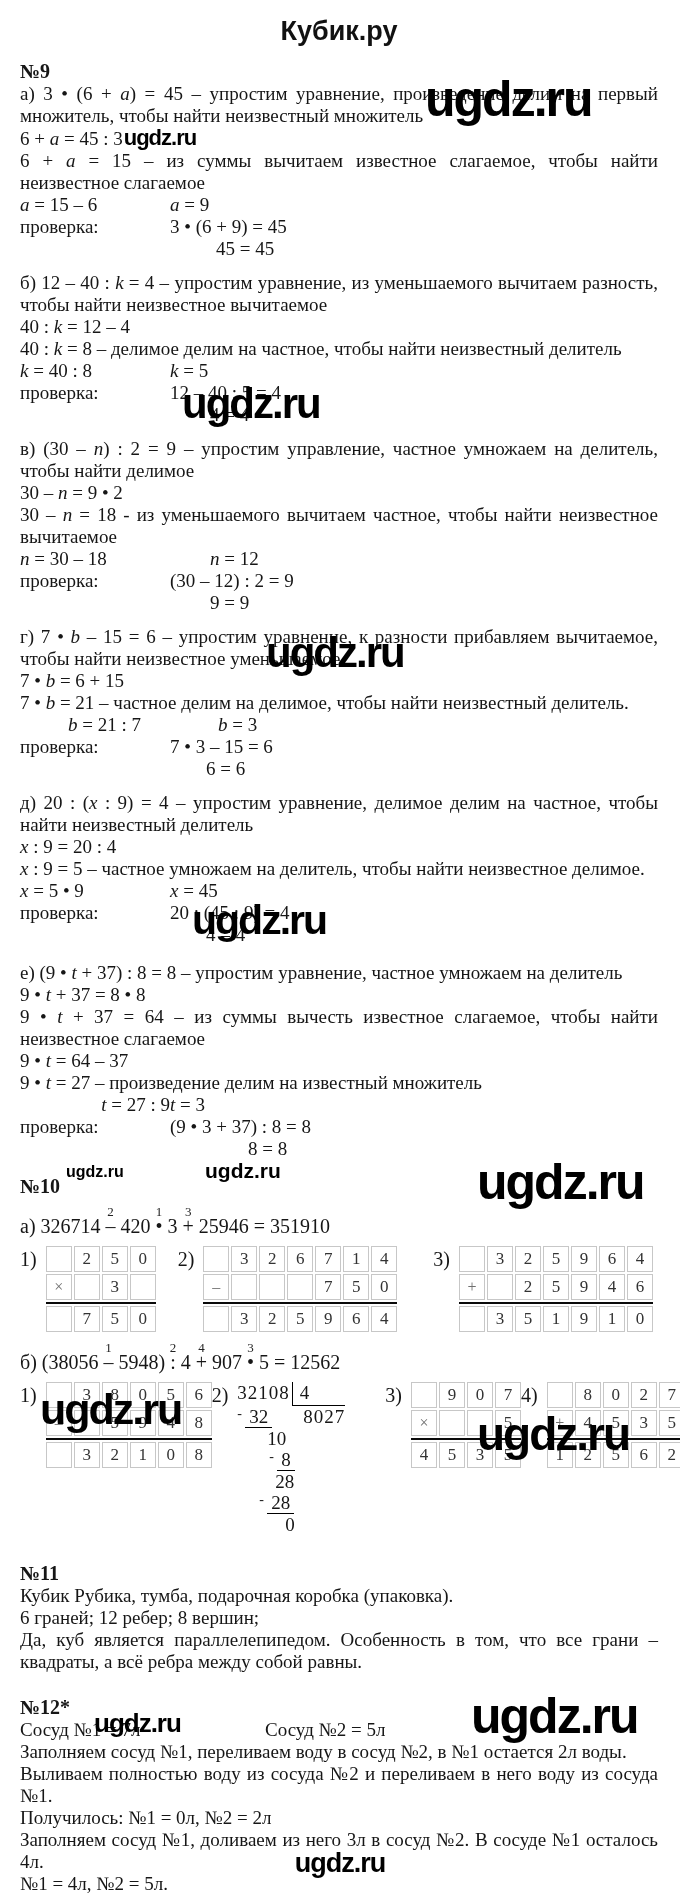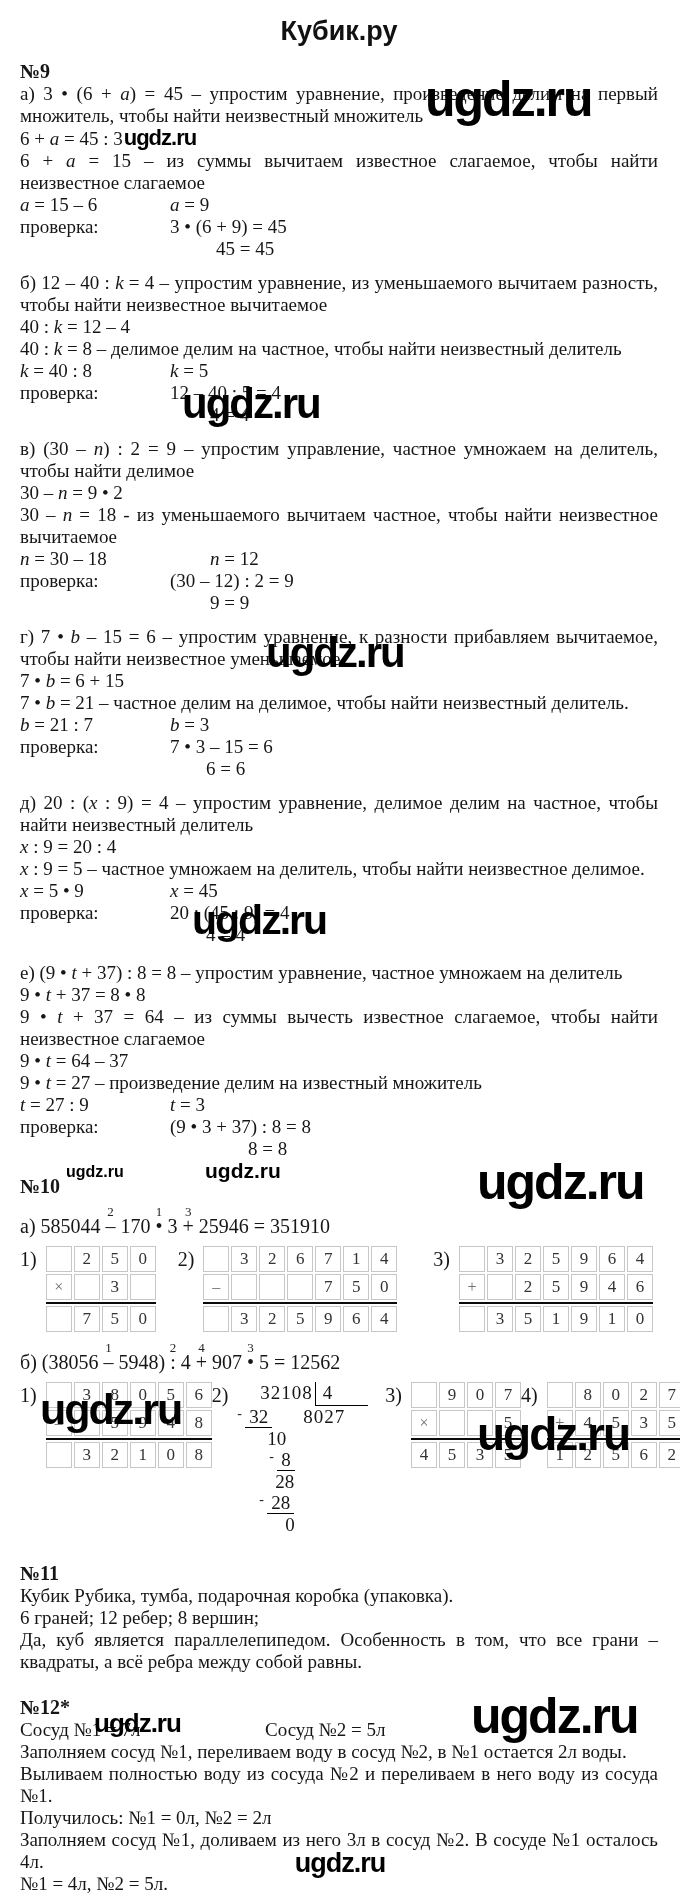--- a/index.html
+++ b/index.html
@@ -63,21 +63,21 @@
   .cgc {
     width:26px; height:26px; border:1px solid #c7c7c7;
     display:flex; align-items:center; justify-content:center;
     font-size:17px; color:#333; background:#fff;
   }
   .cgc.opc { color:#6f6f6f; font-size:16px; }
   .resline { border-top:2px solid #0a0a0a; margin:1px 0 2px 0; }
 
   
   .ldiv { position:relative; width:148px; font-size:19px; line-height:21px; }
-  .ld-top { white-space:nowrap;margin-left:23px; }
+  .ld-top { white-space:nowrap; }
   .ld-dvd { letter-spacing:1px; }
   .ld-dvs {
     display:inline-block; margin-left:2px;
     border-left:1.5px solid #000; border-bottom:1.5px solid #000;
     padding:0 36px 2px 7px;
   }
   .ld-q { position:absolute; left:58px; top:23px; padding:1px 4px 0 8px; letter-spacing:1px; }
   .ld-s { width:max-content; padding:0 4px; position:relative; }
   .ld-s.und { border-bottom:1.5px solid #000; }
   .ld-s.neg::before {
@@ -153,21 +153,21 @@
           <span class="pl" style="flex: 0 0 150px;">проверка:</span>
           <span>(30 – 12) : 2 = 9</span>
         </div>
         <div class="ln nj" style="padding-left: 190px;">9 = 9</div>
       </div>
     <div class="part" id="part-g">
         <div class="ln">г) 7 • <i>b</i> – 15 = 6 – упростим уравнение, к разности прибавляем вычитаемое, чтобы найти неизвестное уменьшаемое</div>
         <div class="ln">7 • <i>b</i> = 6 + 15</div>
         <div class="ln">7 • <i>b</i> = 21 – частное делим на делимое, чтобы найти неизвестный делитель.</div>
         <div class="ln pair">
-          <span class="pl" style="flex: 0 0 150px;"><i>b</i> = 21 : 7</span>
+          <span class="pl" style="flex: 0 0 150px; margin-left: 48px;"><i>b</i> = 21 : 7</span>
           <span><i>b</i> = 3</span>
         </div>
         <div class="ln pair">
           <span class="pl" style="flex: 0 0 150px;">проверка:</span>
           <span>7 • 3 – 15 = 6</span>
         </div>
         <div class="ln nj" style="padding-left: 186px;">6 = 6</div>
       </div>
     <div class="part" id="part-d">
         <div class="ln">д) 20 : (<i>x</i> : 9) = 4 – упростим уравнение, делимое делим на частное, чтобы найти неизвестный делитель</div>
@@ -183,34 +183,34 @@
         </div>
         <div class="ln nj" style="padding-left: 186px;">4 = 4</div>
       </div>
     <div class="part" id="part-e">
         <div class="ln">е) (9 • <i>t</i> + 37) : 8 = 8 – упростим уравнение, частное умножаем на делитель</div>
         <div class="ln">9 • <i>t</i> + 37 = 8 • 8</div>
         <div class="ln">9 • <i>t</i> + 37 = 64 – из суммы вычесть известное слагаемое, чтобы найти неизвестное слагаемое</div>
         <div class="ln">9 • <i>t</i> = 64 – 37</div>
         <div class="ln">9 • <i>t</i> = 27 – произведение делим на известный множитель</div>
         <div class="ln pair">
-          <span class="pl" style="flex: 0 0 150px;"><i>t</i> = 27 : 9</span>
+          <span class="pl" style="flex: 0 0 150px; text-align: right;"><i>t</i> = 27 : 9</span>
           <span><i>t</i> = 3</span>
         </div>
         <div class="ln pair">
           <span class="pl" style="flex: 0 0 150px;">проверка:</span>
           <span>(9 • 3 + 37) : 8 = 8</span>
         </div>
         <div class="ln nj" style="padding-left: 228px;">8 = 8</div>
       </div>
   </div>
 
   <div class="section" id="sec10">
     <div class="plabel">№10</div>
-    <div class="eq"><span>а) 585044 </span><span class="om" data-ord="2">–</span><span> 170 </span><span class="om" data-ord="1">•</span><span> 3 </span><span class="om" data-ord="3">+</span><span> 25946 = 351910</span></div>
+    <div class="eq"><span>а) 326714 </span><span class="om" data-ord="2">–</span><span> 420 </span><span class="om" data-ord="1">•</span><span> 3 </span><span class="om" data-ord="3">+</span><span> 25946 = 351910</span></div>
     <div class="trow">
       <span class="tnum">1)</span>
       <div>
           <div class="cgrows" style="grid-template-columns: repeat(4, 26px);">
             <div class="cgc"></div>
             <div class="cgc">2</div>
             <div class="cgc">5</div>
             <div class="cgc">0</div>
             <div class="cgc opc">×</div>
             <div class="cgc"></div>

